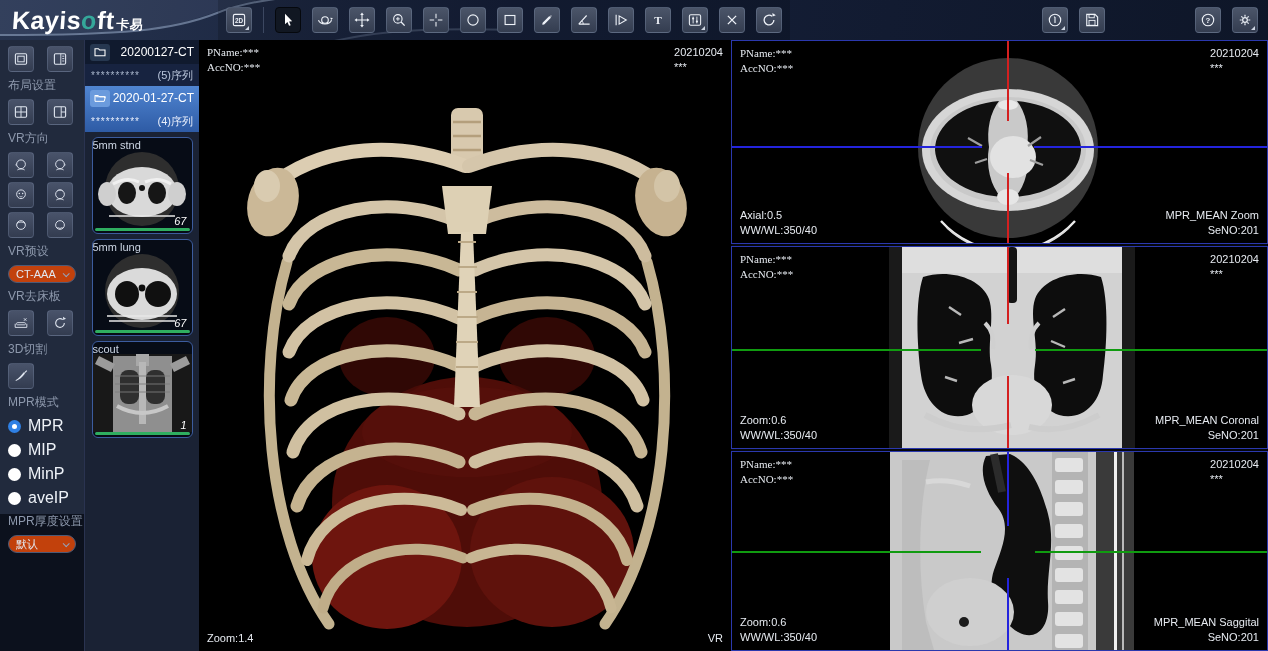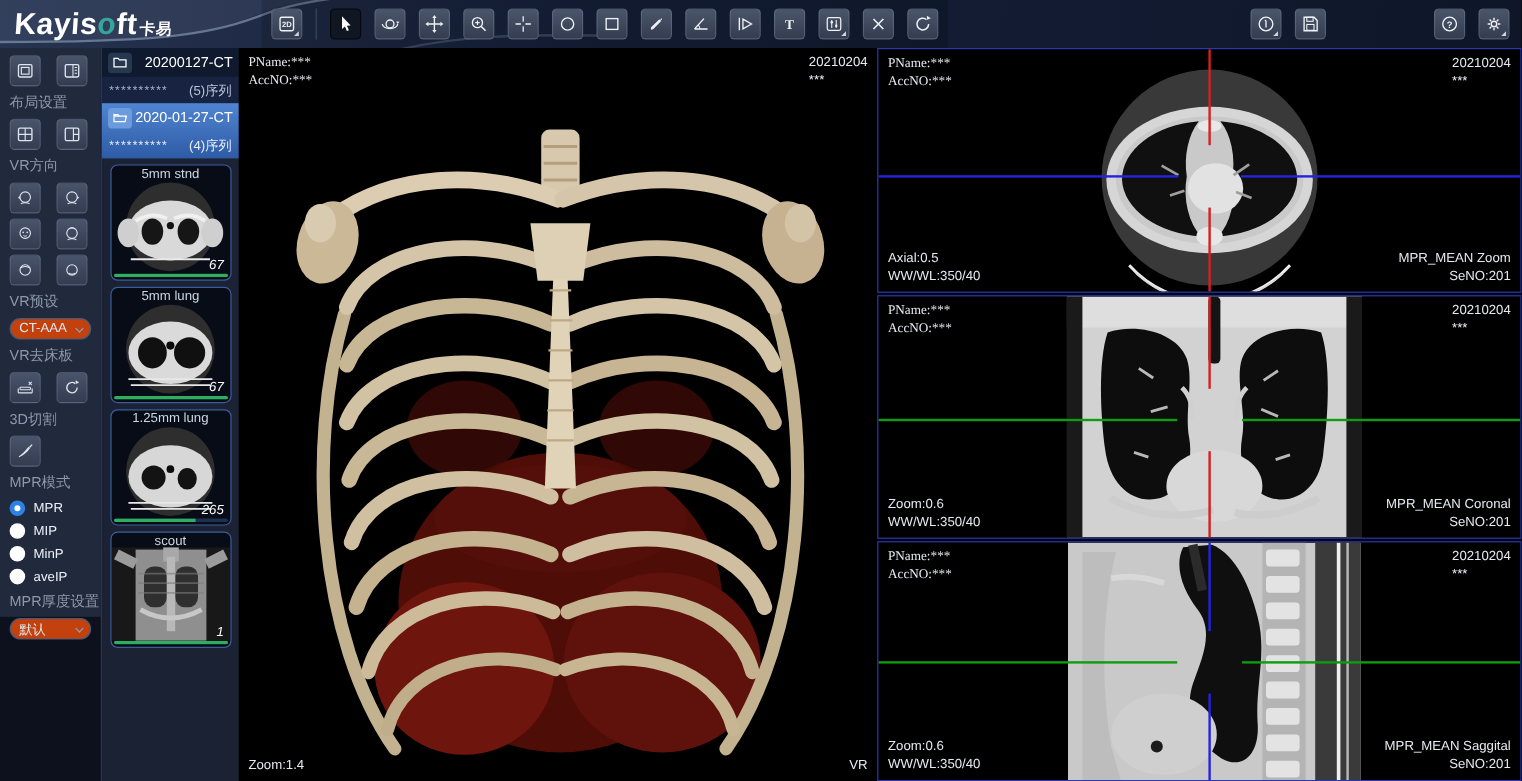--- a/index.html
+++ b/index.html
@@ -39,41 +39,41 @@
   .select { width:68px; height:18px; border-radius:9px; background:#c2410c; border:1px solid #4c5a77;
     color:#e2e8f1; font-size:11px; display:flex; align-items:center; justify-content:space-between;
     padding:0 7px; cursor:pointer; margin-bottom:2px; }
   .chev { width:5px; height:5px; border-right:1.4px solid #93a2bb; border-bottom:1.4px solid #93a2bb;
     transform:rotate(45deg) translateY(-1px); }
   .radio-row { display:flex; align-items:center; gap:7px; margin:6px 0; }
   .radio { width:13px; height:13px; border-radius:50%; background:#fff; position:relative; cursor:pointer; flex:0 0 auto; }
   .radio.sel { background:#2f80e4; }
   .radio.sel::after { content:""; position:absolute; left:4px; top:4px; width:5px; height:5px;
     border-radius:50%; background:#fff; }
-  .radio-lab { color:#eef2f8; font-size:11px; }
+  .radio-lab { color:#eef2f8; font-size:16px; }
 
   
   .series { position:absolute; left:84px; top:40px; width:115px; height:611px;
     background:#1a2234; border-left:1px solid #2a3350; }
   .study { cursor:pointer; }
   .study .r1 { display:flex; align-items:center; height:24px; padding:0 5px; }
   .study .r2 { display:flex; align-items:center; justify-content:space-between; height:22px; padding:0 6px; }
   .study.unsel .r1 { background:#101a2e; }
   .study.unsel .r2 { background:#172340; }
   .study.sel  { background:linear-gradient(180deg,#5085d1,#2e5ba5); }
   .study .title { flex:1; text-align:right; color:#fff; font-size:12px; }
   .study .stars { color:#a7b4ca; font-size:10px; letter-spacing:1px; }
   .study.sel .stars, .study.sel .cnt { color:#e8eefb; }
   .study .cnt { color:#b9c5da; font-size:11px; }
   .sicon { width:20px; height:17px; border-radius:3px; background:#263750; display:flex;
     align-items:center; justify-content:center; flex:0 0 auto; }
   .study.sel .sicon { background:#6b9bdd; }
   .thumb { position:relative; width:101px; height:97px; margin:5px auto 0 auto;
     background:#070c16; border:1px solid #3c5c9e; border-radius:6px; overflow:hidden; cursor:pointer; }
-  .thumb .tlab { position:absolute; top:1px; left:0; right:0; text-align:center;
+  .thumb .tlab { position:absolute; top:1px; left:0; right:0; text-align:left;
     color:#cdd6e4; font-size:11px; z-index:3; }
   .thumb .tnum { position:absolute; right:5px; bottom:6px; color:#fff; font-size:11px;
     font-style:italic; z-index:3; }
   .thumb .track { position:absolute; left:2px; right:2px; bottom:2px; height:3px;
     background:#1d3050; z-index:3; border-radius:2px; overflow:hidden; }
   .thumb .fill { height:100%; background:#2fae60; }
   .thumb svg { position:absolute; left:0; top:12px; }
 
   
   .vrview { position:absolute; left:199px; top:40px; width:532px; height:611px; background:#000; overflow:hidden; }
@@ -421,35 +421,20 @@
         <ellipse cx="65" cy="42" rx="13" ry="13" fill="#101010"></ellipse>
         <circle cx="49" cy="36" r="3.4" fill="#0c0c0c"></circle>
         <path d="M14,64 h70 M16,69 h66" stroke="#e8e8e8" stroke-width="1.5"></path>
       </svg>
       <div class="tnum">67</div>
       <div class="track">
           <div class="fill" style="width: 100%;"></div>
         </div>
     </div>
 
-    <div class="thumb">
-      <div class="tlab">1.25mm lung</div>
-      <svg width="99" height="78" viewBox="0 0 99 78">
-        <circle cx="49" cy="39" r="37" fill="#2e2e2e"></circle>
-        <ellipse cx="49" cy="43" rx="35" ry="26" fill="#d7d7d7"></ellipse>
-        <ellipse cx="35" cy="44" rx="10" ry="10" fill="#131313"></ellipse>
-        <ellipse cx="63" cy="45" rx="8" ry="9" fill="#131313"></ellipse>
-        <circle cx="49" cy="37" r="3.2" fill="#0c0c0c"></circle>
-        <path d="M14,65 h70 M16,70 h66" stroke="#e8e8e8" stroke-width="1.5"></path>
-      </svg>
-      <div class="tnum">265</div>
-      <div class="track">
-          <div class="fill" style="width: 72%;"></div>
-        </div>
-    </div>
 
     <div class="thumb">
       <div class="tlab">scout</div>
       <svg width="99" height="78" viewBox="0 0 99 78">
         <rect width="99" height="78" fill="#181818"></rect>
         <rect x="20" y="2" width="59" height="76" fill="#8f8f8f"></rect>
         <rect x="43" y="0" width="13" height="12" fill="#a8a8a8"></rect>
         <path d="M20,14 L4,6 M79,14 L95,6" stroke="#9b9b9b" stroke-width="9"></path>
         <rect x="27" y="16" width="19" height="34" rx="8" fill="#2f2f2f"></rect>
         <rect x="53" y="16" width="19" height="34" rx="8" fill="#2f2f2f"></rect>

